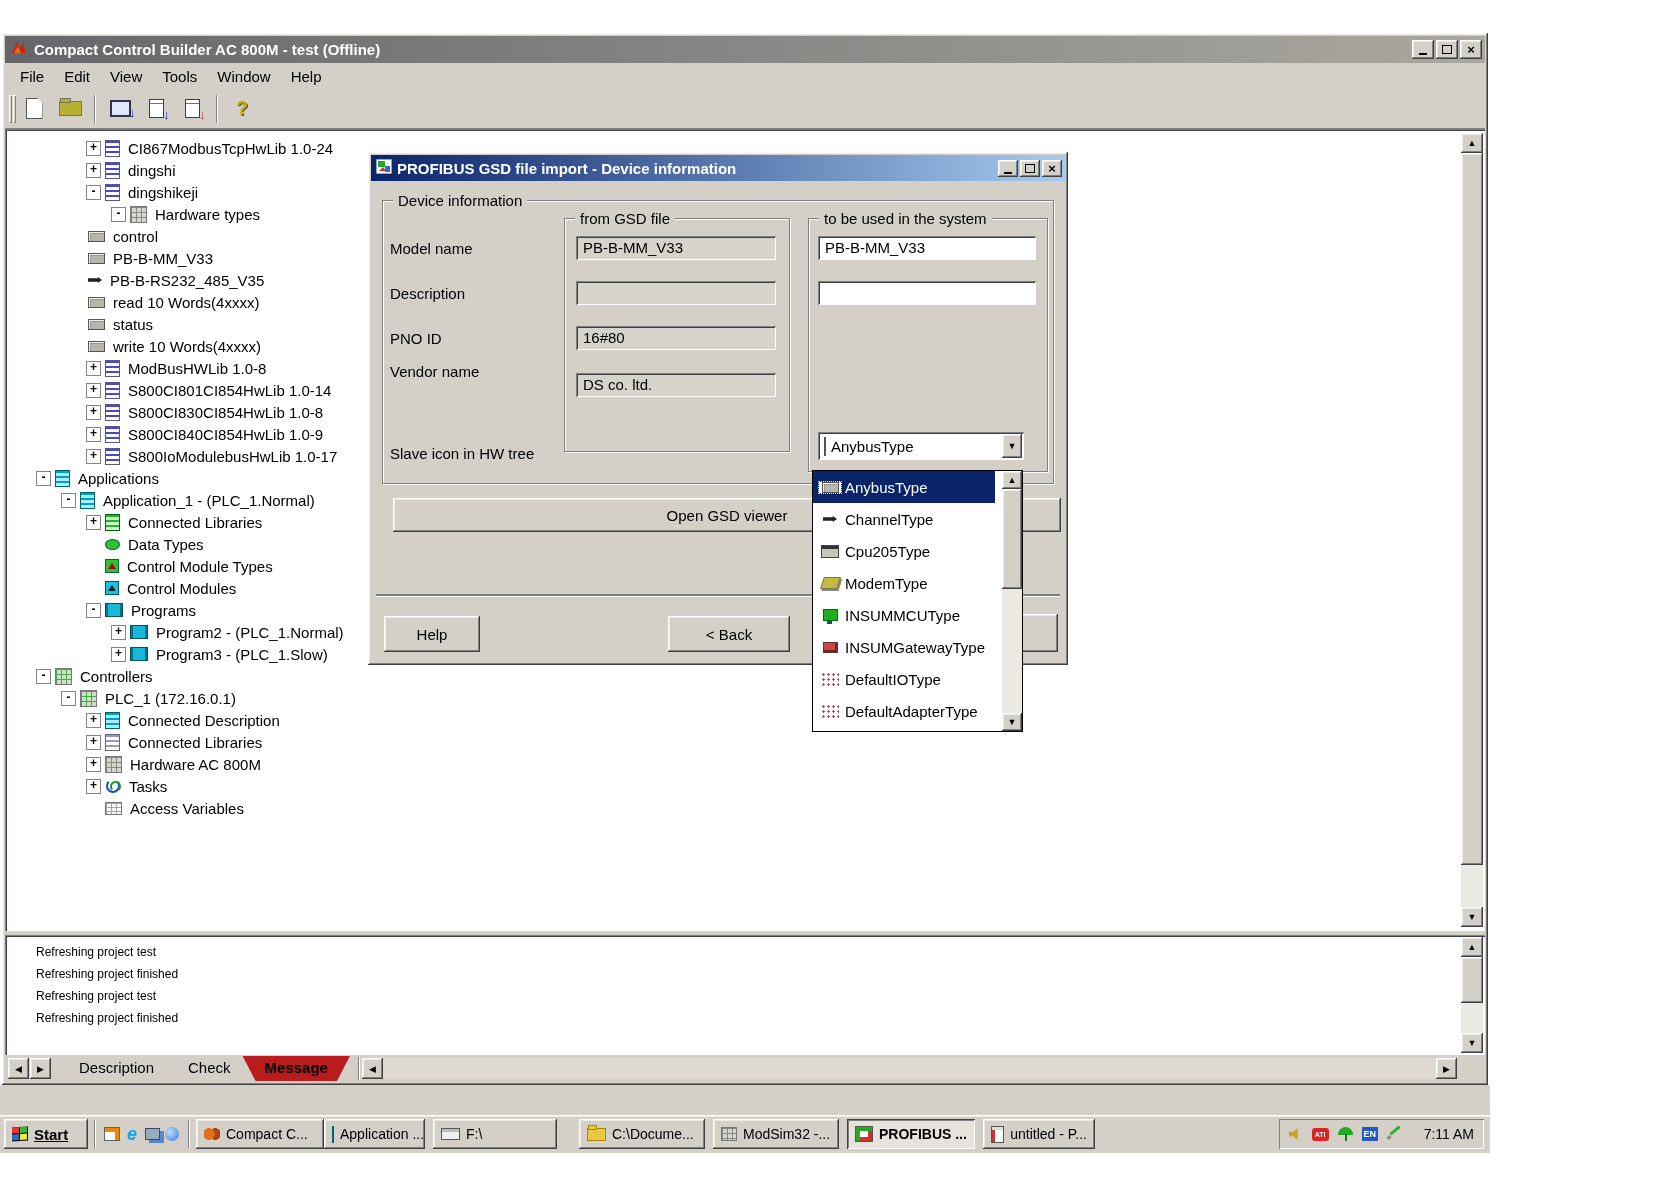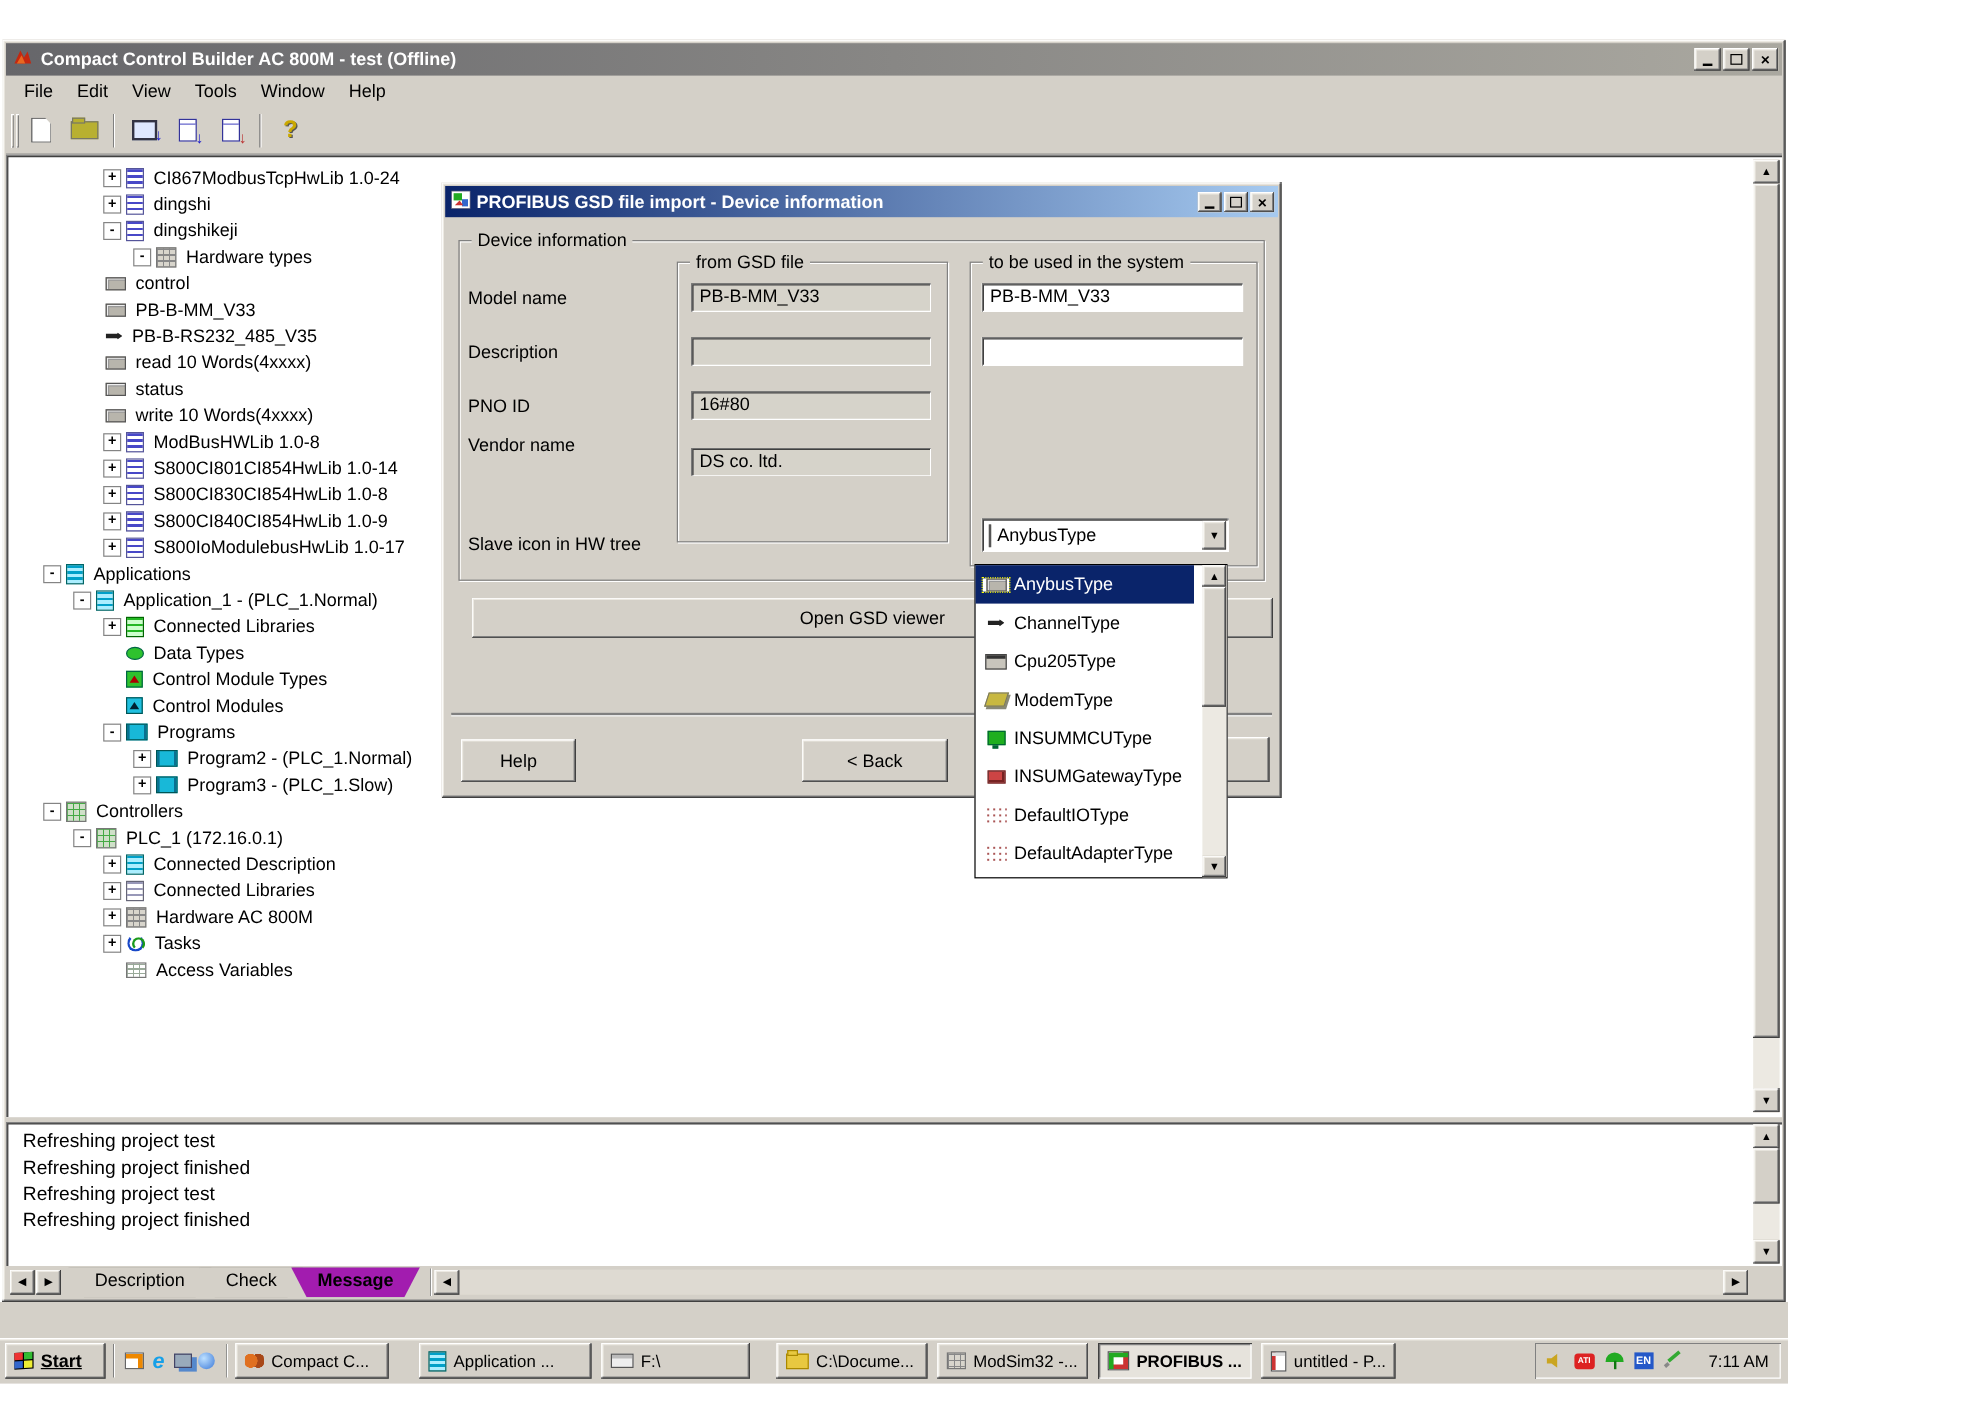--- a/index.html
+++ b/index.html
@@ -24,21 +24,21 @@
   #menubar{left:3px;top:30px;width:1480px;height:26px;display:flex;align-items:center;gap:2px;padding-left:6px;box-sizing:border-box;}
   .menu-item{padding:2px 9px;}
   #toolbar{left:3px;top:56px;width:1480px;height:40px;border-bottom:1px solid #808080;box-sizing:border-box;display:flex;align-items:center;}
   .grip{width:3px;height:28px;margin-left:4px;background:#d4d0c8;box-shadow:inset 1px 1px 0 #fff,inset -1px -1px 0 #808080;}
   .tool-sep{width:2px;height:28px;margin:0 6px;box-shadow:inset 1px 0 0 #808080,inset -1px 0 0 #fff;}
   .tool-btn{width:36px;height:32px;display:flex;align-items:center;justify-content:center;}
   
   #tree-pane{left:3px;top:96px;width:1480px;height:802px;background:#fff;box-shadow:inset 1px 1px 0 #808080,inset 2px 2px 0 #404040;overflow:hidden;}
   #msg-pane{left:3px;top:902px;width:1480px;height:120px;background:#fff;box-shadow:inset 1px 1px 0 #808080,inset 2px 2px 0 #404040;overflow:hidden;}
   #tab-row{left:3px;top:1022px;width:1480px;height:27px;background:#d4d0c8;}
-  .msg-line{padding-left:14px;line-height:22px;font-size:16px;}
+  .msg-line{padding-left:31px;line-height:22px;font-size:12px;}
   
   .vscroll{position:absolute;top:4px;bottom:4px;right:2px;width:22px;background:#ece9e2;}
   .sb{position:absolute;left:0;width:22px;height:20px;font-size:9px;}
   .thumb{position:absolute;left:0;width:22px;background:#d4d0c8;}
   
   .trow{height:22px;display:flex;align-items:center;white-space:nowrap;}
   .L1{padding-left:31px}.L2{padding-left:56px}.L3{padding-left:81px}.L4{padding-left:106px}.L5{padding-left:64px}
   .expbox{width:13px;height:13px;border:1px solid #848484;background:#fff;font-size:12px;line-height:11px;text-align:center;margin-right:4px;flex:0 0 auto;font-weight:bold;}
   .noexp .ticon{margin-left:19px;}
   .ticon{margin-right:5px;flex:0 0 auto;}
@@ -90,21 +90,21 @@
   .dd-item.sel .dicon{background:#fff;outline:1px dotted #ff0;}
   .d-cpu{width:16px;height:11px;background:#c8c5bc;border:1px solid #444;box-shadow:inset 0 3px 0 #333;}
   .d-modem{width:15px;height:10px;background:#c8b840;border:1px solid #776;transform:skewX(-18deg);box-shadow:2px 2px 0 #887;}
   .d-mcu{width:13px;height:10px;background:#1faf1f;border:1px solid #063;position:relative;}
   .d-mcu::after{content:"";position:absolute;left:3px;bottom:-4px;width:5px;height:3px;background:#063;}
   .d-gw{width:13px;height:9px;background:#c44;border:1px solid #633;box-shadow:inset -2px -2px 0 #722;}
   .d-io{width:18px;height:14px;background-image:radial-gradient(#a55 34%,transparent 36%);background-size:5px 5px;}
   #dd-scroll{position:absolute;right:0;top:0;bottom:0;width:20px;background:#ece9e2;}
   
   .tab{height:25px;line-height:24px;padding:0 22px;background:#d4d0c8;clip-path:polygon(0 0,100% 0,calc(100% - 13px) 100%,13px 100%);margin-left:-10px;filter:drop-shadow(0 1px 0 #555) drop-shadow(1px 0 0 #555) drop-shadow(-1px 0 0 #888);}
-  .tab.active{background:#a21caf;font-weight:bold;z-index:2;}
+  .tab.active{background:#b91c1c;font-weight:bold;z-index:2;}
   .arrow-btn{width:21px;height:21px;font-size:9px;}
   
   #taskbar{left:0;top:1115px;width:1490px;height:38px;background:#d4d0c8;box-shadow:inset 0 1px 0 #fff,inset 0 2px 0 #ece9e2;display:flex;align-items:center;z-index:30;}
   .task-btn{height:30px;display:flex;align-items:center;gap:6px;padding:0 8px;font-size:14px;white-space:nowrap;overflow:hidden;box-sizing:border-box;justify-content:flex-start;}
   .task-btn.pressed{font-weight:bold;}
   .flag{width:16px;height:14px;display:grid;grid-template-columns:7px 7px;grid-template-rows:6px 6px;gap:1px;background:#000;transform:skewY(-4deg);}
   .flag i{display:block;}
   .ql{width:20px;height:20px;display:flex;align-items:center;justify-content:center;}
   .tb-compact{width:16px;height:12px;border-radius:4px;background:radial-gradient(circle at 30% 50%,#e07020 45%,transparent 47%),radial-gradient(circle at 70% 50%,#a84818 45%,transparent 47%);}
   .tb-drive{width:17px;height:10px;background:#eee;border:1px solid #555;box-shadow:inset 0 3px 0 #bbb;}
@@ -508,21 +508,21 @@
       <span style="width:13px;height:10px;background:#9ab;border:1px solid #446;box-shadow:4px 3px 0 #58c;"></span>
     </span>
   <span class="ql">
       <span style="width:14px;height:14px;border-radius:50%;background:radial-gradient(circle at 35% 35%,#bde0ff,#3a78d8);"></span>
     </span>
   <span class="tool-sep"></span>
   <div class="btn task-btn" style="width:128px;">
       <span class="tb-compact"></span>
       <span>Compact C...</span>
     </div>
-  <div class="btn task-btn" style="width:144px;margin-left:25px;">
+  <div class="btn task-btn" style="width:101px;margin-left:0;">
       <span class="i-lib cyan"></span>
       <span>Application ...</span>
     </div>
   <div class="btn task-btn" style="width:124px;margin-left:8px;">
       <span class="tb-drive"></span>
       <span>F:\</span>
     </div>
   <div class="btn task-btn" style="width:126px;margin-left:22px;">
       <span class="tb-folder"></span>
       <span>C:\Docume...</span>

